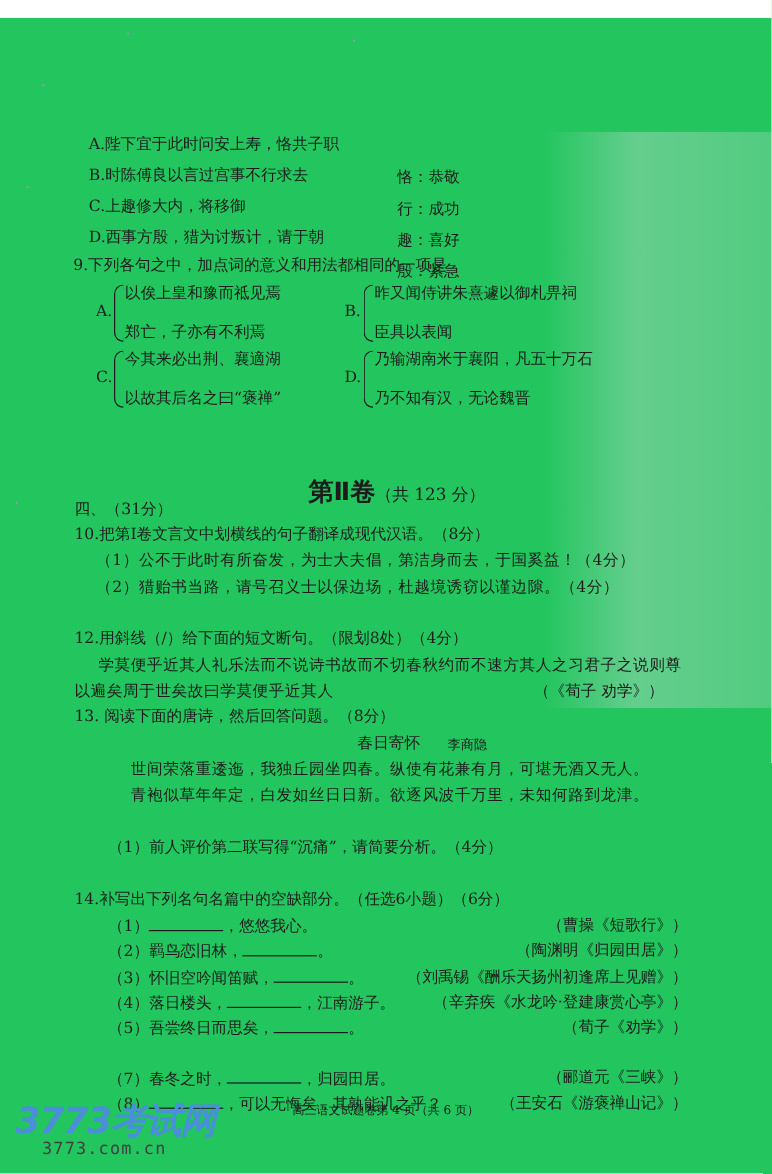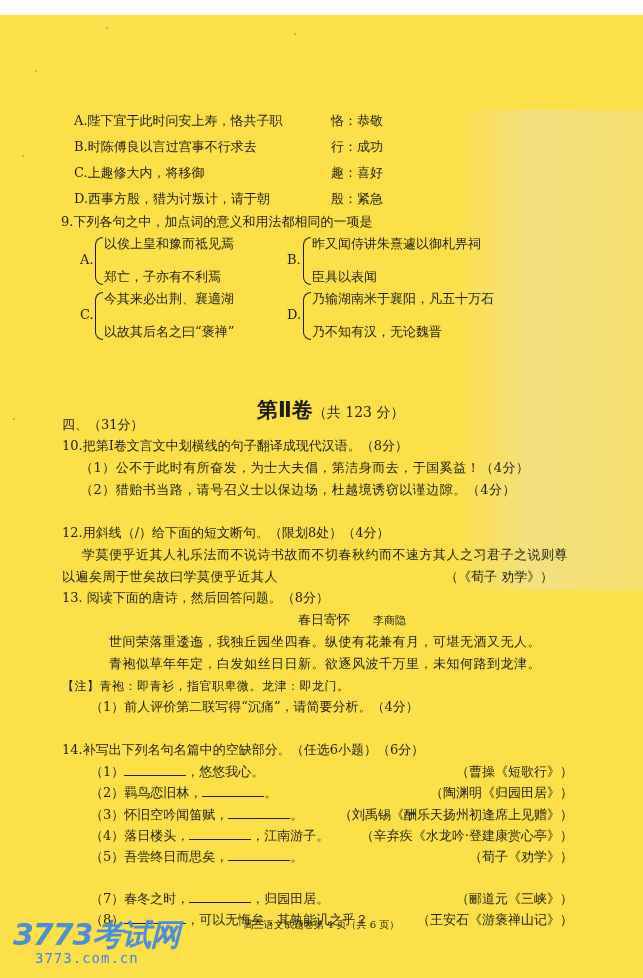--- a/index.html
+++ b/index.html
@@ -1,31 +1,31 @@
 <!DOCTYPE html>
 <html><head>
   <meta charset="utf-8">
   <style>
     * { box-sizing: border-box; margin: 0; padding: 0; }
     html, body { width: 643px; height: 978px; overflow: hidden; background: #ffffff; }
     body { position: relative; font-family: "DejaVu Serif", "Liberation Serif", serif; color: #1c1c1c; }
 
     .page {
       position: absolute; left: 0; top: 15px; width: 643px; height: 963px;
-      background: #fde047;
+      background: #22c55e;
     }
     .bleed {
       position: absolute; right: 0; top: 95px; width: 190px; height: 480px;
       background: linear-gradient(90deg, rgba(243,241,247,0) 0%, rgba(225,222,230,0.35) 40%, rgba(225,222,230,0.25) 100%);
     }
     .line { position: absolute; font-size: 13px; line-height: 16px; white-space: nowrap; }
     .sans { font-family: "DejaVu Sans", "Liberation Sans", sans-serif; }
 
     .opt-text { position: absolute; left: 74px; }
-    .opt-gloss { position: absolute; left: 331px; }
+    .opt-gloss { position: absolute; left: 331px; margin-top: 28px; }
 
     .brace-group { position: absolute; }
     .brace-label { position: absolute; font-size: 13px; }
     .brace {
       position: absolute; width: 8px; border: 1.5px solid #1c1c1c; border-right: none;
       border-radius: 8px 0 0 8px;
     }
     .brace-line { position: absolute; font-size: 13px; white-space: nowrap; }
 
     .section-title {
@@ -41,21 +41,21 @@
     .src { position: absolute; right: 37px; text-align: right; }
 
     .footer { position: absolute; left: 0; width: 643px; text-align: center; top: 918px; font-size: 10px; }
 
     .logo { position: absolute; left: 13px; top: 920px; }
     .logo-main {
       font-family: "DejaVu Sans", "Liberation Sans", sans-serif; font-size: 30px; font-weight: bold; font-style: italic;
       color: #4a8fd8; letter-spacing: -1px; line-height: 30px;
     }
     .logo-sub {
-      font-family: "DejaVu Sans Mono", "Liberation Mono", monospace; font-size: 14px; color: #3b82f6;
+      font-family: "DejaVu Sans Mono", "Liberation Mono", monospace; font-size: 14px; color: #404040;
       margin-left: 22px; line-height: 16px; letter-spacing: 1px;
     }
     .speck { position: absolute; width: 2px; height: 2px; background: #9a96a0; border-radius: 50%; }
   </style>
 </head>
 <body>
 
 <div class="page">
   <div class="bleed"></div>
 
@@ -122,21 +122,20 @@
   <div class="line" style="left:62px;top:510px">12.用斜线（/）给下面的短文断句。（限划8处）（4分）</div>
   <div class="line kai" style="left:82px;top:532px">学莫便乎近其人礼乐法而不说诗书故而不切春秋约而不速方其人之习君子之说则尊</div>
   <div class="line kai" style="left:62px;top:554px">以遍矣周于世矣故曰学莫便乎近其人</div>
   <div class="line" style="left:445px;top:554px">（《荀子  劝学》）</div>
 
   <div class="line" style="left:62px;top:575px">13. 阅读下面的唐诗，然后回答问题。（8分）</div>
   <div class="line sans" style="left:298px;top:597px">春日寄怀</div>
   <div class="line sans" style="left:373px;top:598px;font-size:11px">李商隐</div>
   <div class="line kai" style="left:109px;top:641px">青袍似草年年定，白发如丝日日新。欲逐风波千万里，未知何路到龙津。</div>
   <div class="line kai" style="left:109px;top:619px">世间荣落重逶迤，我独丘园坐四春。纵使有花兼有月，可堪无酒又无人。</div>
-  <div class="line kai" style="left:62px;top:663px;font-size:12px">【注】青袍：即青衫，指官职卑微。龙津：即龙门。</div>
   <div class="line" style="left:90px;top:684px">（1）前人评价第二联写得“沉痛”，请简要分析。（4分）</div>
 
   <div class="line" style="left:62px;top:727px">14.补写出下列名句名篇中的空缺部分。（任选6小题）（6分）</div>
 
   <div class="line" style="left:90px;top:749px;width:520px">
     <span>（1）</span><span></span><span class="blank"></span><span>，悠悠我心。</span>
     <span class="src">（曹操《短歌行》）</span>
   </div>
   <div class="line" style="left:90px;top:770px;width:520px">
     <span>（2）</span><span>羁鸟恋旧林，</span><span class="blank"></span><span>。</span>

